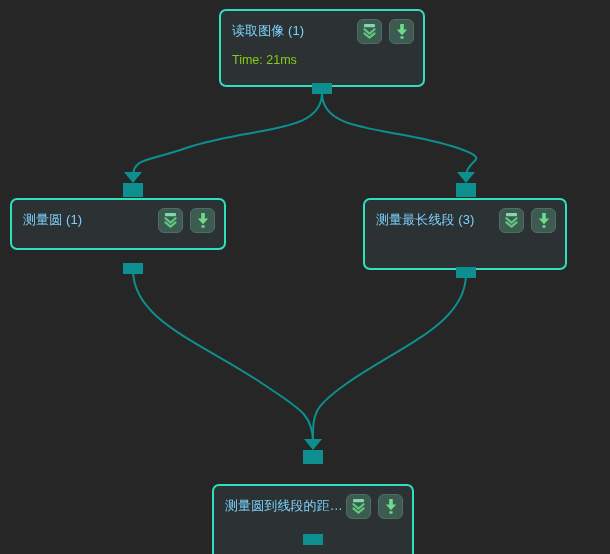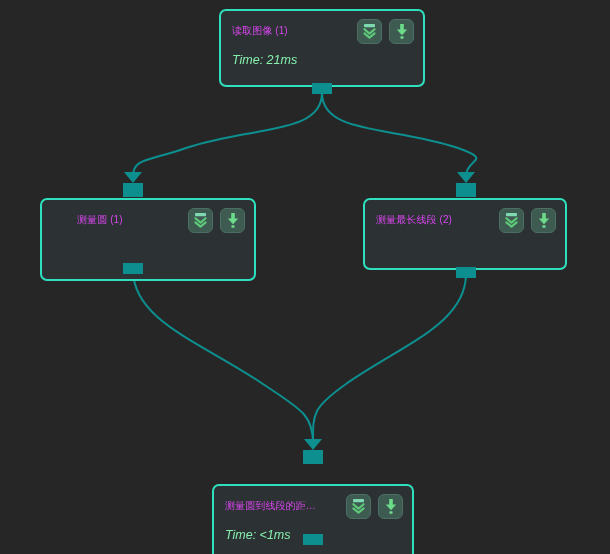--- a/index.html
+++ b/index.html
@@ -46,22 +46,22 @@
   .node-head {
     display: flex;
     align-items: center;
     justify-content: space-between;
     padding: 9px 9px 0 11px;
     height: 30px;
     box-sizing: border-box;
   }
 
   .node-title {
-    color: #d946ef;
-    font-size: 10px;
+    color: #7dd3fc;
+    font-size: 13px;
     line-height: 18px;
     white-space: nowrap;
     overflow: hidden;
     text-overflow: ellipsis;
     max-width: 128px;
     letter-spacing: 0.1px;
   }
 
   .node-btns {
     display: flex;
@@ -84,26 +84,25 @@
   }
 
   .node-body {
     padding: 0 0 0 11px;
     display: flex;
     align-items: flex-end;
     height: 36px;
   }
 
   .node-time {
-    color: #86efac;
+    color: #84cc16;
     font-size: 12.5px;
     line-height: 16px;
     padding-bottom: 9px;
     white-space: nowrap;
-    font-style: italic;
   }
 
   
   .port {
     position: absolute;
     background: #0d8f8f;
   }
   .port-out {
     width: 20px;
     height: 11px;
@@ -162,21 +161,21 @@
     <div class="node-body">
       <div class="node-time">Time: 21ms</div>
     </div>
   </div>
 
   <div class="port port-out" style="left:312px; top:83px;"></div>
 
   <div class="port-in-arrow" style="left:124px; top:172px;"></div>
   <div class="port-in-rect" style="left:123px; top:183px;"></div>
 
-  <div class="node" style="left:40px; top:198px; width:216px; height:83px;padding-left:24px;">
+  <div class="node" style="left:10px; top:198px; width:216px; height:52px;">
     <div class="node-head">
       <div class="node-title">测量圆 (1)</div>
       <div class="node-btns">
         <div class="icon-btn">
           <svg width="15" height="16" viewBox="0 0 15 16">
             <rect x="2" y="1" width="11" height="3.2" rx="1" fill="#7fd9b0"></rect>
             <path d="M2.4 6.2 L7.5 10.6 L12.6 6.2" fill="none" stroke="#5fc97a" stroke-width="2.1" stroke-linecap="round" stroke-linejoin="round"></path>
             <path d="M2.4 10.4 L7.5 14.6 L12.6 10.4" fill="none" stroke="#5fc97a" stroke-width="2.1" stroke-linecap="round" stroke-linejoin="round"></path>
           </svg>
         </div>
@@ -190,21 +189,21 @@
       </div>
     </div>
   </div>
   <div class="port port-out" style="left:123px; top:263px;"></div>
 
   <div class="port-in-arrow" style="left:457px; top:172px;"></div>
   <div class="port-in-rect" style="left:456px; top:183px;"></div>
 
   <div class="node" style="left:363px; top:198px; width:204px; height:72px;">
     <div class="node-head">
-      <div class="node-title">测量最长线段 (2)</div>
+      <div class="node-title">测量最长线段 (3)</div>
       <div class="node-btns">
         <div class="icon-btn">
           <svg width="15" height="16" viewBox="0 0 15 16">
             <rect x="2" y="1" width="11" height="3.2" rx="1" fill="#7fd9b0"></rect>
             <path d="M2.4 6.2 L7.5 10.6 L12.6 6.2" fill="none" stroke="#5fc97a" stroke-width="2.1" stroke-linecap="round" stroke-linejoin="round"></path>
             <path d="M2.4 10.4 L7.5 14.6 L12.6 10.4" fill="none" stroke="#5fc97a" stroke-width="2.1" stroke-linecap="round" stroke-linejoin="round"></path>
           </svg>
         </div>
         <div class="icon-btn">
           <svg width="14" height="16" viewBox="0 0 14 16">
@@ -234,19 +233,16 @@
         </div>
         <div class="icon-btn">
           <svg width="14" height="16" viewBox="0 0 14 16">
             <rect x="5.2" y="1" width="3.6" height="6.2" fill="#6ddb8a"></rect>
             <path d="M1.8 6.4 L12.2 6.4 L7 12.2 Z" fill="#6ddb8a"></path>
             <rect x="5.4" y="13.3" width="3.2" height="2.4" rx="0.6" fill="#6ddb8a"></rect>
           </svg>
         </div>
       </div>
     </div>
-    <div class="node-body">
-      <div class="node-time">Time: &lt;1ms</div>
-    </div>
   </div>
   <div class="port port-out" style="left:303px; top:534px;"></div>
 
 </div>
 
 </body></html>

